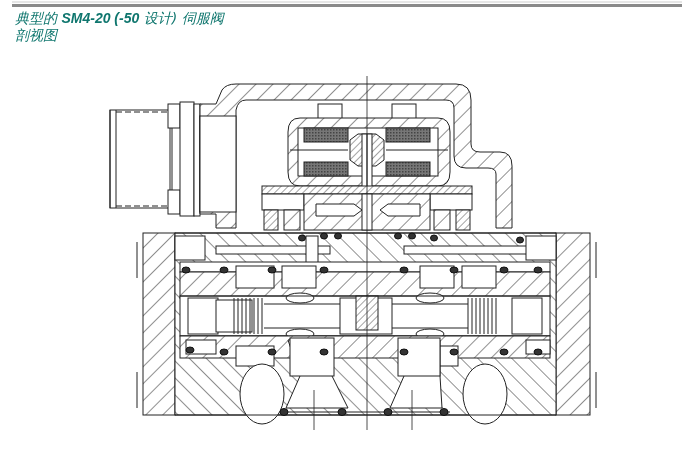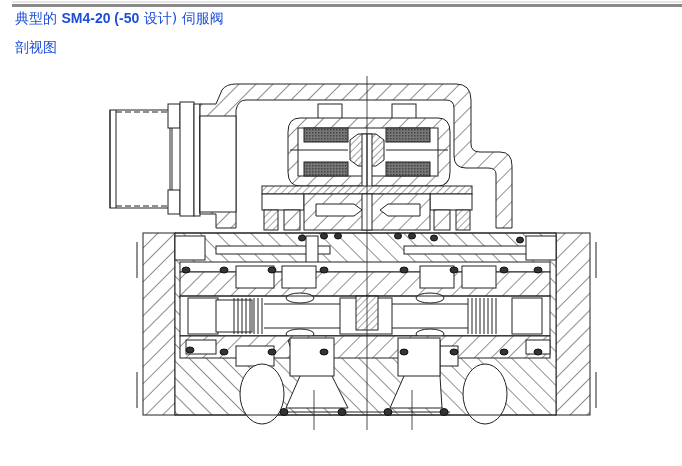--- a/index.html
+++ b/index.html
@@ -1,21 +1,21 @@
 <!DOCTYPE html>
 <html><head>
 <meta charset="utf-8">
 <style>
   html, body { margin: 0; padding: 0; background: #ffffff; }
   body { width: 682px; height: 466px; position: relative; overflow: hidden; font-family: "DejaVu Sans", sans-serif; }
   .topbar { position: absolute; left: 12px; top: 4px; width: 670px; height: 3px; background: #8a8a8a; }
   .topbar-light { position: absolute; left: 12px; top: 1px; width: 670px; height: 2px; background: #e6e6e6; }
-  .title { position: absolute; left: 15px; top: 10px; font-size: 14px; line-height: 17px; color: #1d4ed8; }
+  .title { position: absolute; left: 15px; top: 10px; font-size: 14px; line-height: 17px; color: #0f766e; font-style: italic; }
   .title b { font-family: "Liberation Sans", sans-serif; font-weight: bold; font-size: 14px; }
-  .title .line2 { display: block; margin-top: 12px; }
+  .title .line2 { display: block; }
   svg.drawing { position: absolute; left: 0; top: 0; }
 </style>
 </head>
 <body>
 
 <div class="topbar-light"></div>
 <div class="topbar"></div>
 
 <div class="title">
   <span>典型的 </span><b>SM4-20 (-50</b><span> 设计)</span><span> 伺服阀</span>

